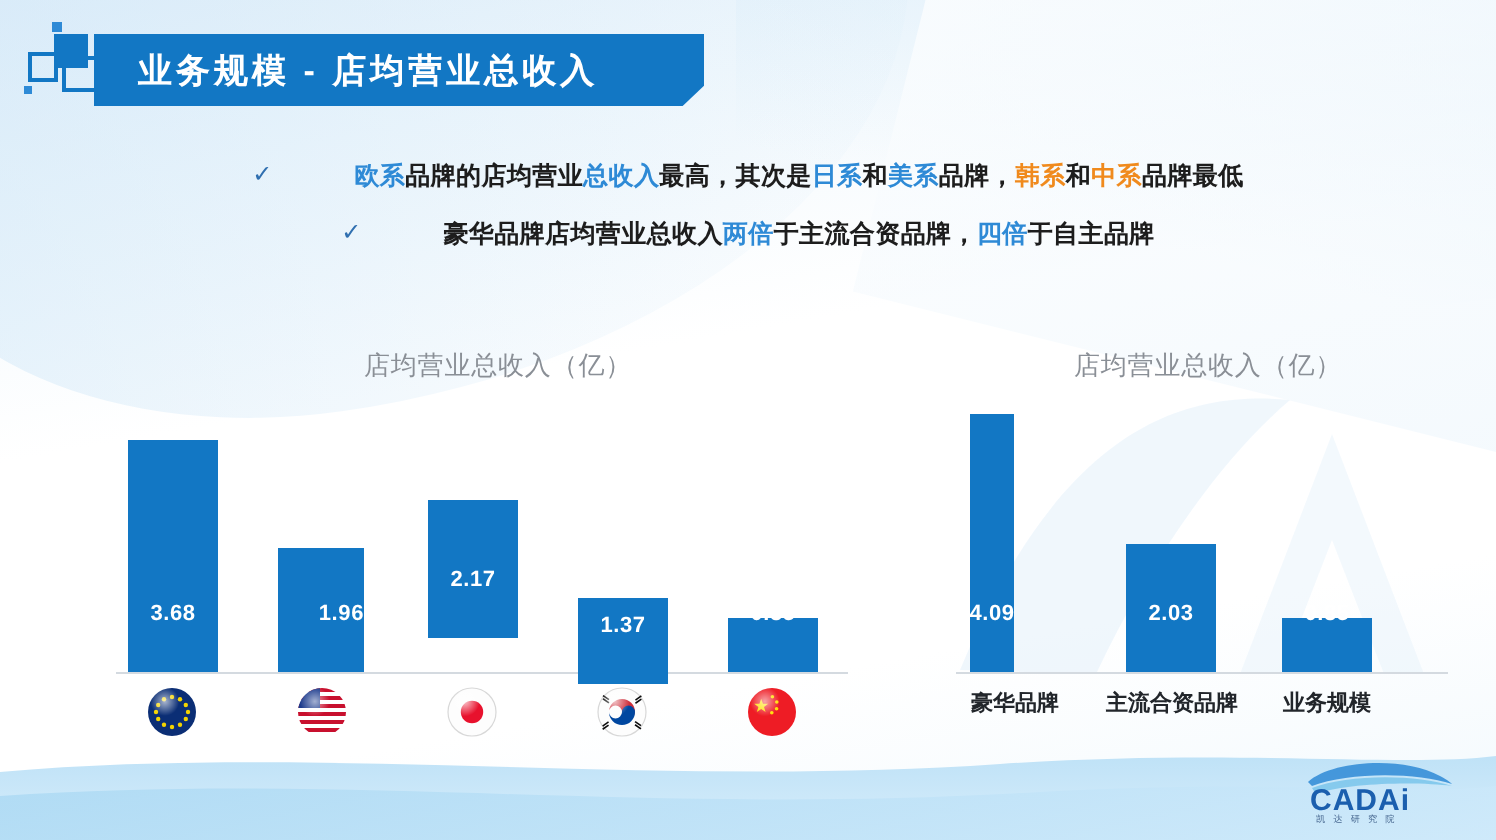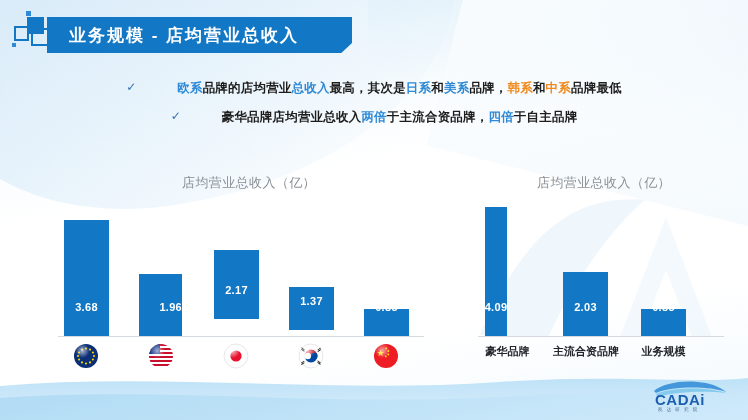--- a/index.html
+++ b/index.html
@@ -155,21 +155,21 @@
 
     <div class="bar" style="left:6px;  width:45px; height:116px; top:20px;">
       <span class="bar-label">3.68</span>
     </div>
     <div class="bar" style="left:81px; width:43px; height:62px;  top:74px;justify-content:flex-end;">
       <span class="bar-label">1.96</span>
     </div>
     <div class="bar" style="left:156px;width:45px; height:69px;  top:50px;">
       <span class="bar-label">2.17</span>
     </div>
-    <div class="bar" style="left:231px;width:45px; height:43px;  top:87px;">
+    <div class="bar" style="left:231px;width:45px; height:43px;  top:99px;">
       <span class="bar-label">1.37</span>
     </div>
     <div class="bar" style="left:306px;width:45px; height:27px;  top:109px;">
       <span class="bar-label">0.85</span>
     </div>
 
     <svg class="cat-flag" style="left:15px;top:143px;" viewBox="0 0 26 26">
       <defs>
           <radialGradient id="gl1" cx="35%" cy="28%">
             <stop offset="0%" stop-color="#ffffff" stop-opacity=".65"></stop>

